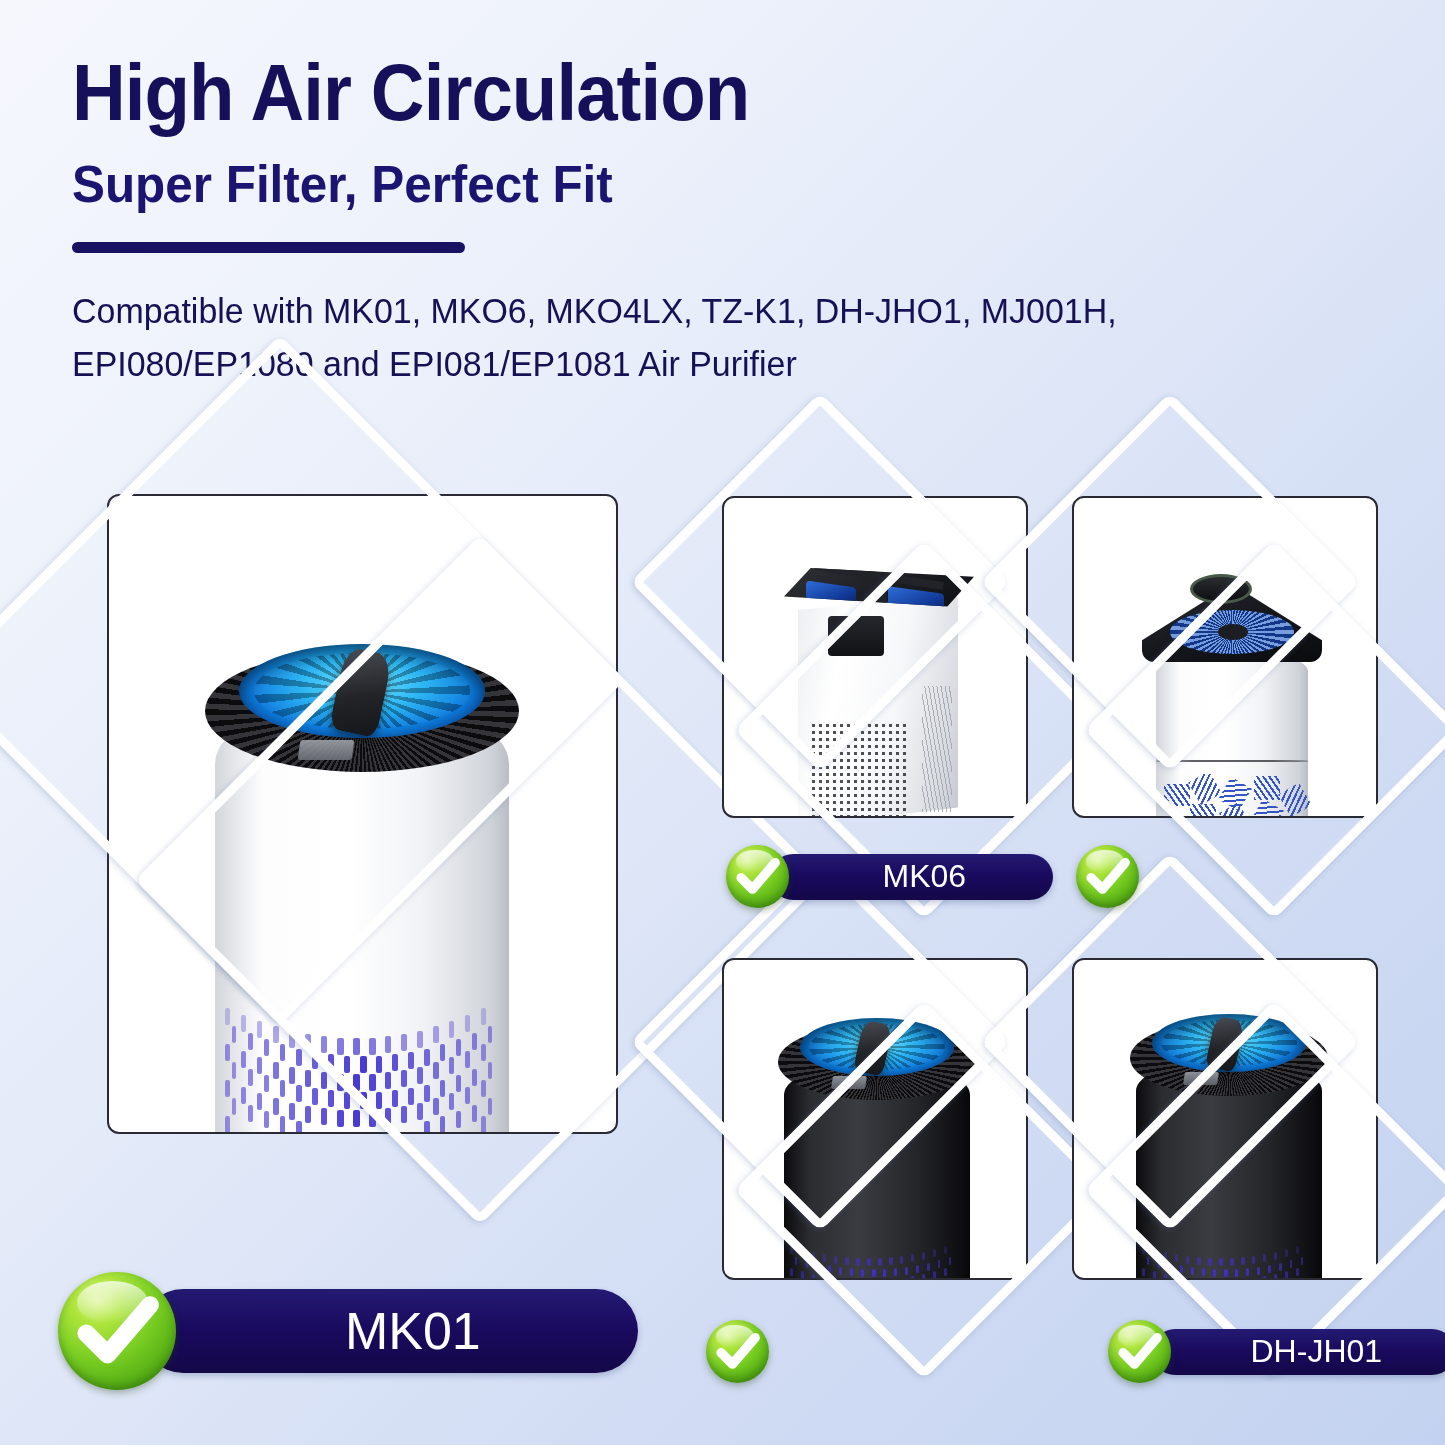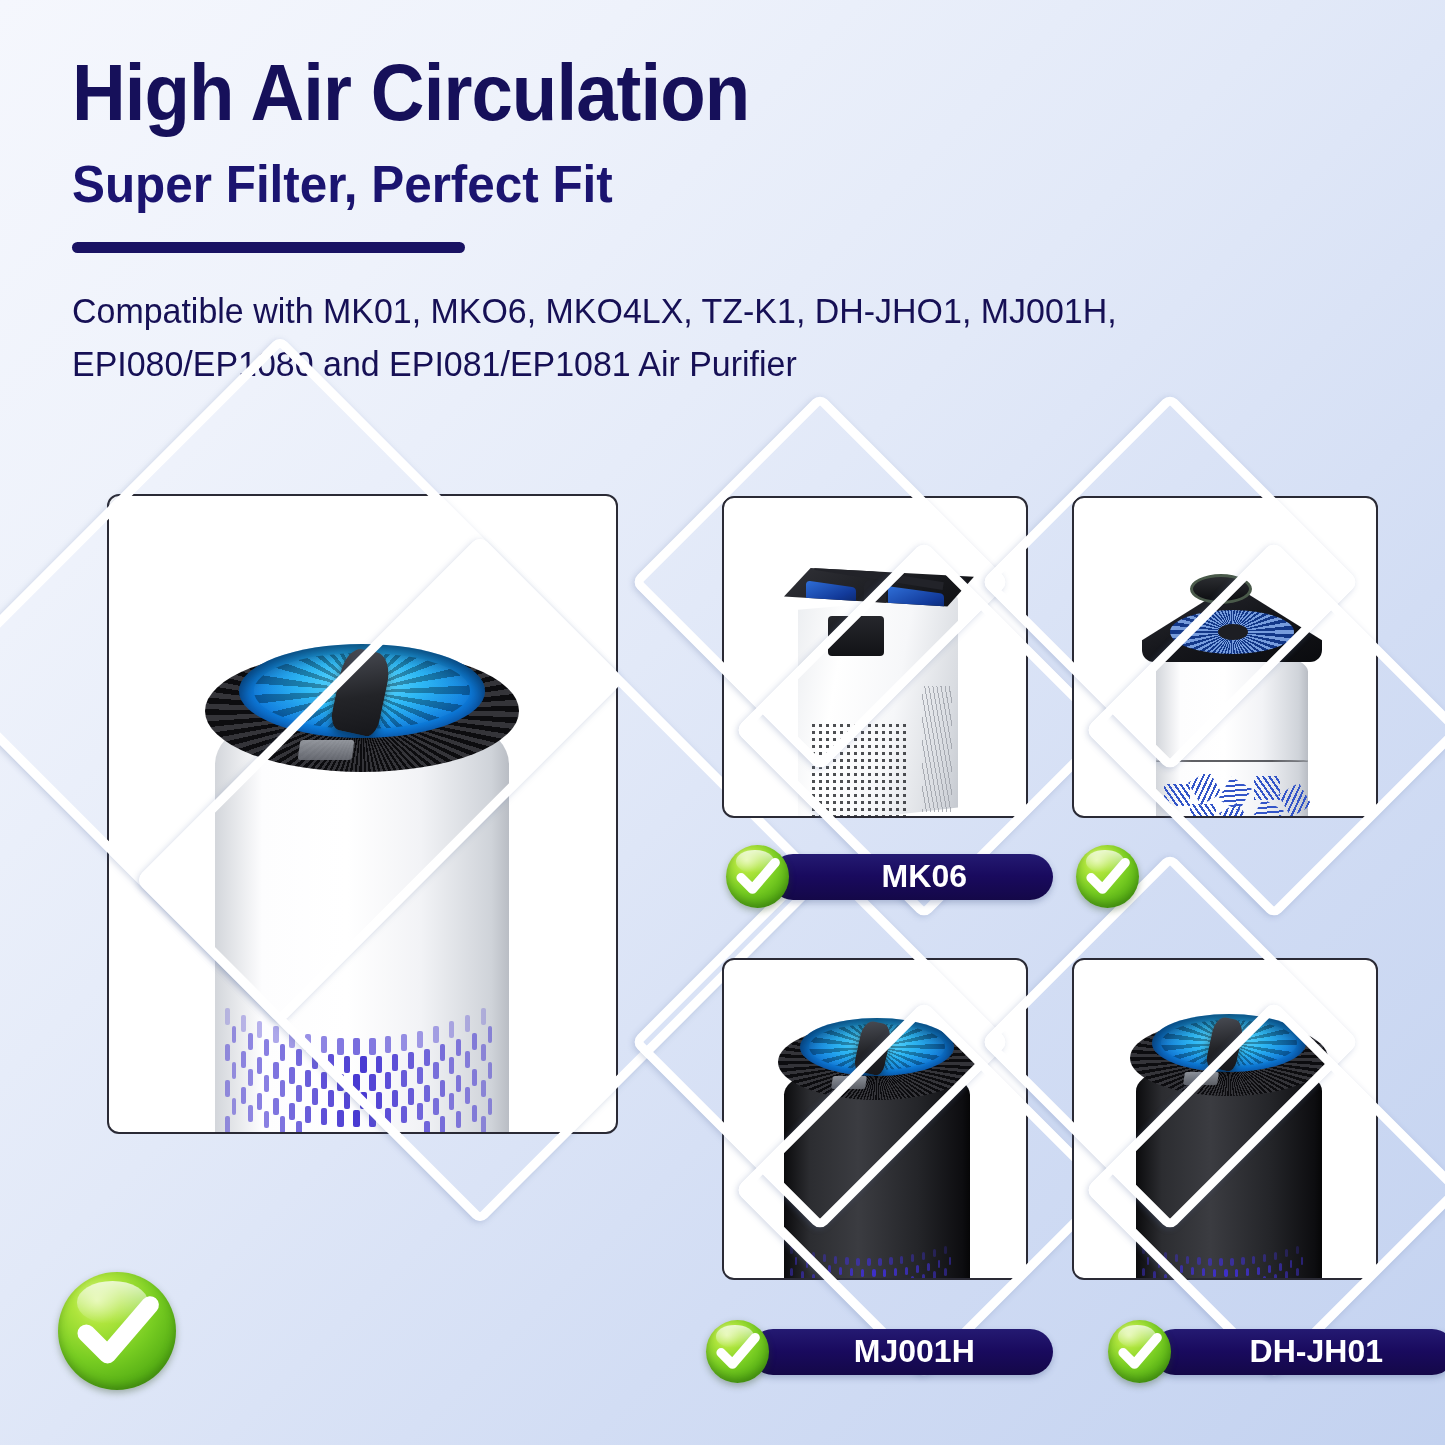--- a/index.html
+++ b/index.html
@@ -58,21 +58,21 @@
     position:relative;
   }
   .check::before{
     content:"";position:absolute;left:16%;top:8%;width:60%;height:36%;border-radius:50%;
     background:linear-gradient(180deg,rgba(255,255,255,.75),rgba(255,255,255,0));
   }
   .check svg{position:absolute;left:0;top:0;width:100%;height:100%;}
   .pill{
     background:linear-gradient(180deg,#241a72 0%,#190a5e 48%,#140848 100%);
     border-radius:999px;display:flex;align-items:center;justify-content:center;
-    color:#ffffff;font-weight:bold;margin-left:calc(var(--cs) * -0.30);
+    color:#ffffff;font-weight:normal;margin-left:calc(var(--cs) * -0.30);
     padding-left:calc(var(--cs) * 0.40);
     box-shadow:0 3px 6px rgba(60,80,130,.30);
   }
   #b-mk01{left:58px;top:1272px;--cs:118px;}
   #b-mk01 .pill{width:450px;height:84px;font-size:52px;}
   #b-mk06{left:726px;top:845px;--cs:63px;}
   #b-mk06 .pill{width:258px;height:46px;font-size:32px;}
   #b-tzk1{left:1076px;top:845px;--cs:63px;}
   #b-tzk1 .pill{width:258px;height:46px;font-size:32px;}
   #b-mj{left:706px;top:1320px;--cs:63px;}
@@ -443,20 +443,21 @@
 </div>
 <div class="sq" style="left:1036px;top:908px;width:250px;height:250px;transform:rotate(45deg);"></div>
 <div class="sq" style="left:1140px;top:1056px;width:250px;height:250px;transform:rotate(45deg);"></div>
 
 <div class="badge" id="b-mk01">
   <div class="check">
     <svg viewBox="0 0 100 100">
         <path d="M24 52 L42 70 L78 28" fill="none" stroke="#ffffff" stroke-width="15" stroke-linecap="round" stroke-linejoin="round"></path>
       </svg>
   </div>
+  <div class="pill">MK01</div>
 </div>
 
 <div class="badge" id="b-mk06">
   <div class="check">
     <svg viewBox="0 0 100 100">
         <path d="M24 52 L42 70 L78 28" fill="none" stroke="#ffffff" stroke-width="15" stroke-linecap="round" stroke-linejoin="round"></path>
       </svg>
   </div>
   <div class="pill">MK06</div>
 </div>
@@ -468,21 +469,20 @@
       </svg>
   </div>
 </div>
 
 <div class="badge" id="b-mj">
   <div class="check">
     <svg viewBox="0 0 100 100">
         <path d="M24 52 L42 70 L78 28" fill="none" stroke="#ffffff" stroke-width="15" stroke-linecap="round" stroke-linejoin="round"></path>
       </svg>
   </div>
-  <div class="pill">MJ001H</div>
 </div>
 
 <div class="badge" id="b-dh">
   <div class="check">
     <svg viewBox="0 0 100 100">
         <path d="M24 52 L42 70 L78 28" fill="none" stroke="#ffffff" stroke-width="15" stroke-linecap="round" stroke-linejoin="round"></path>
       </svg>
   </div>
   <div class="pill">DH-JH01</div>
 </div>

